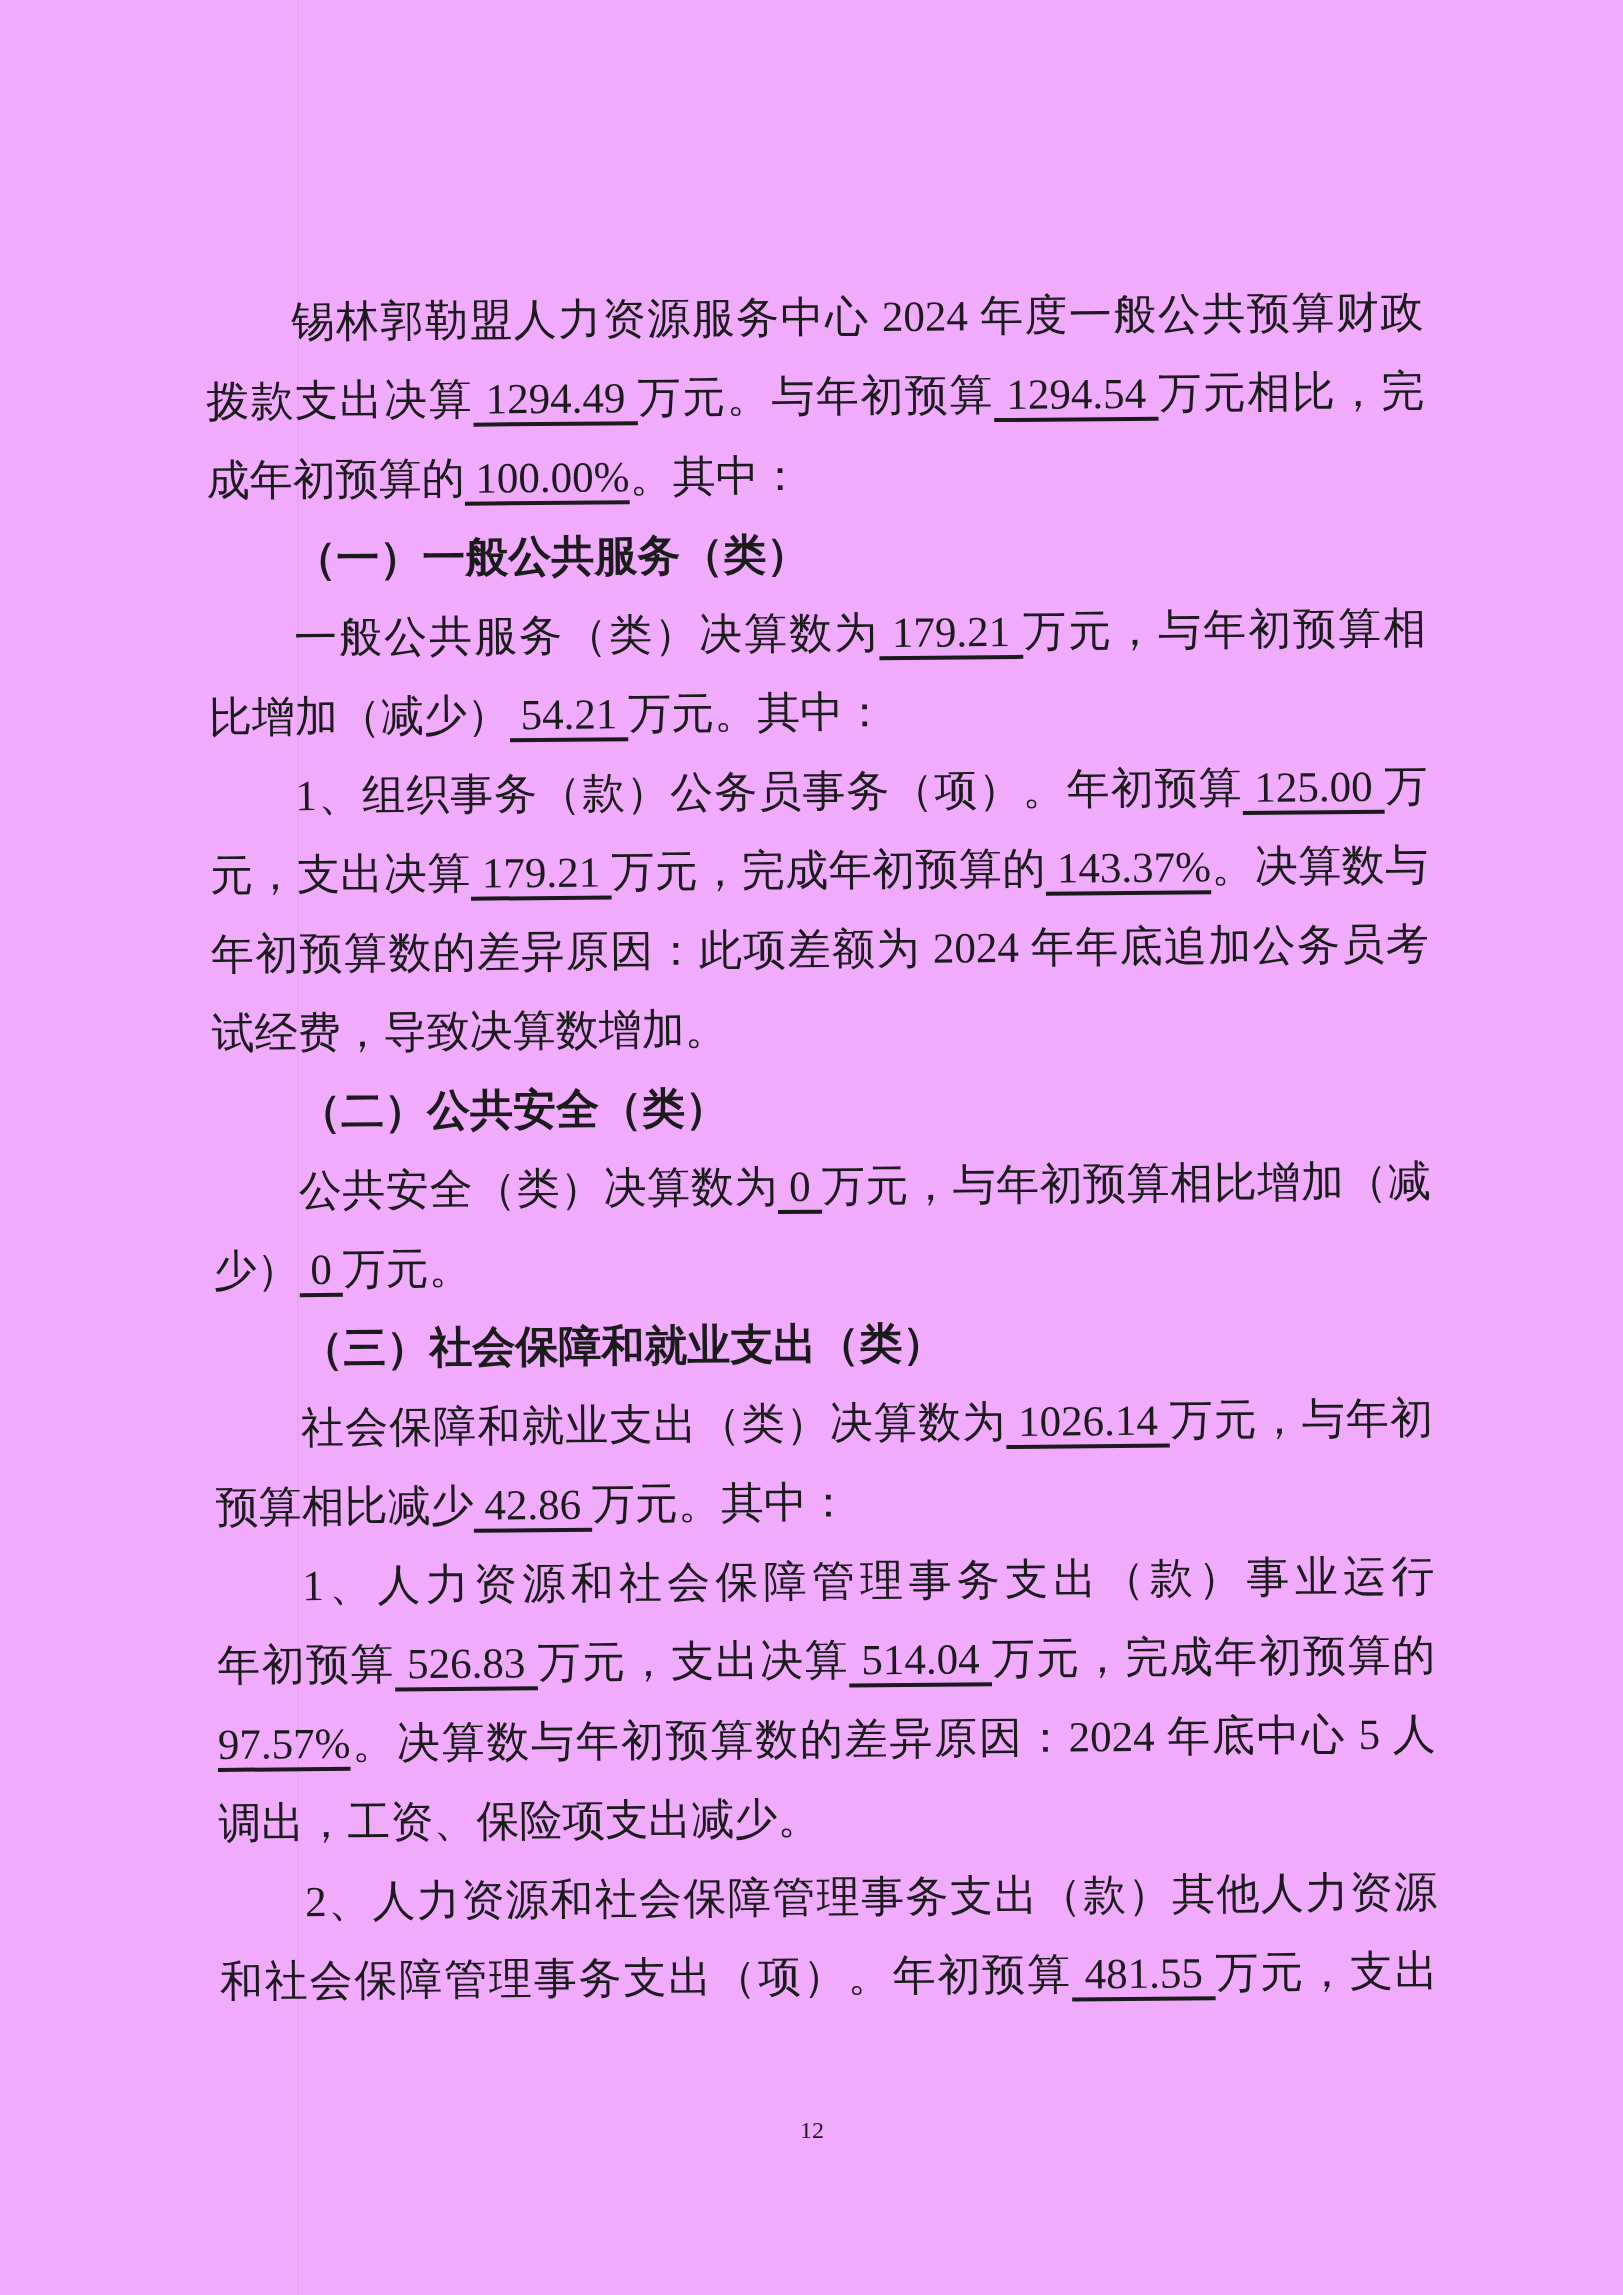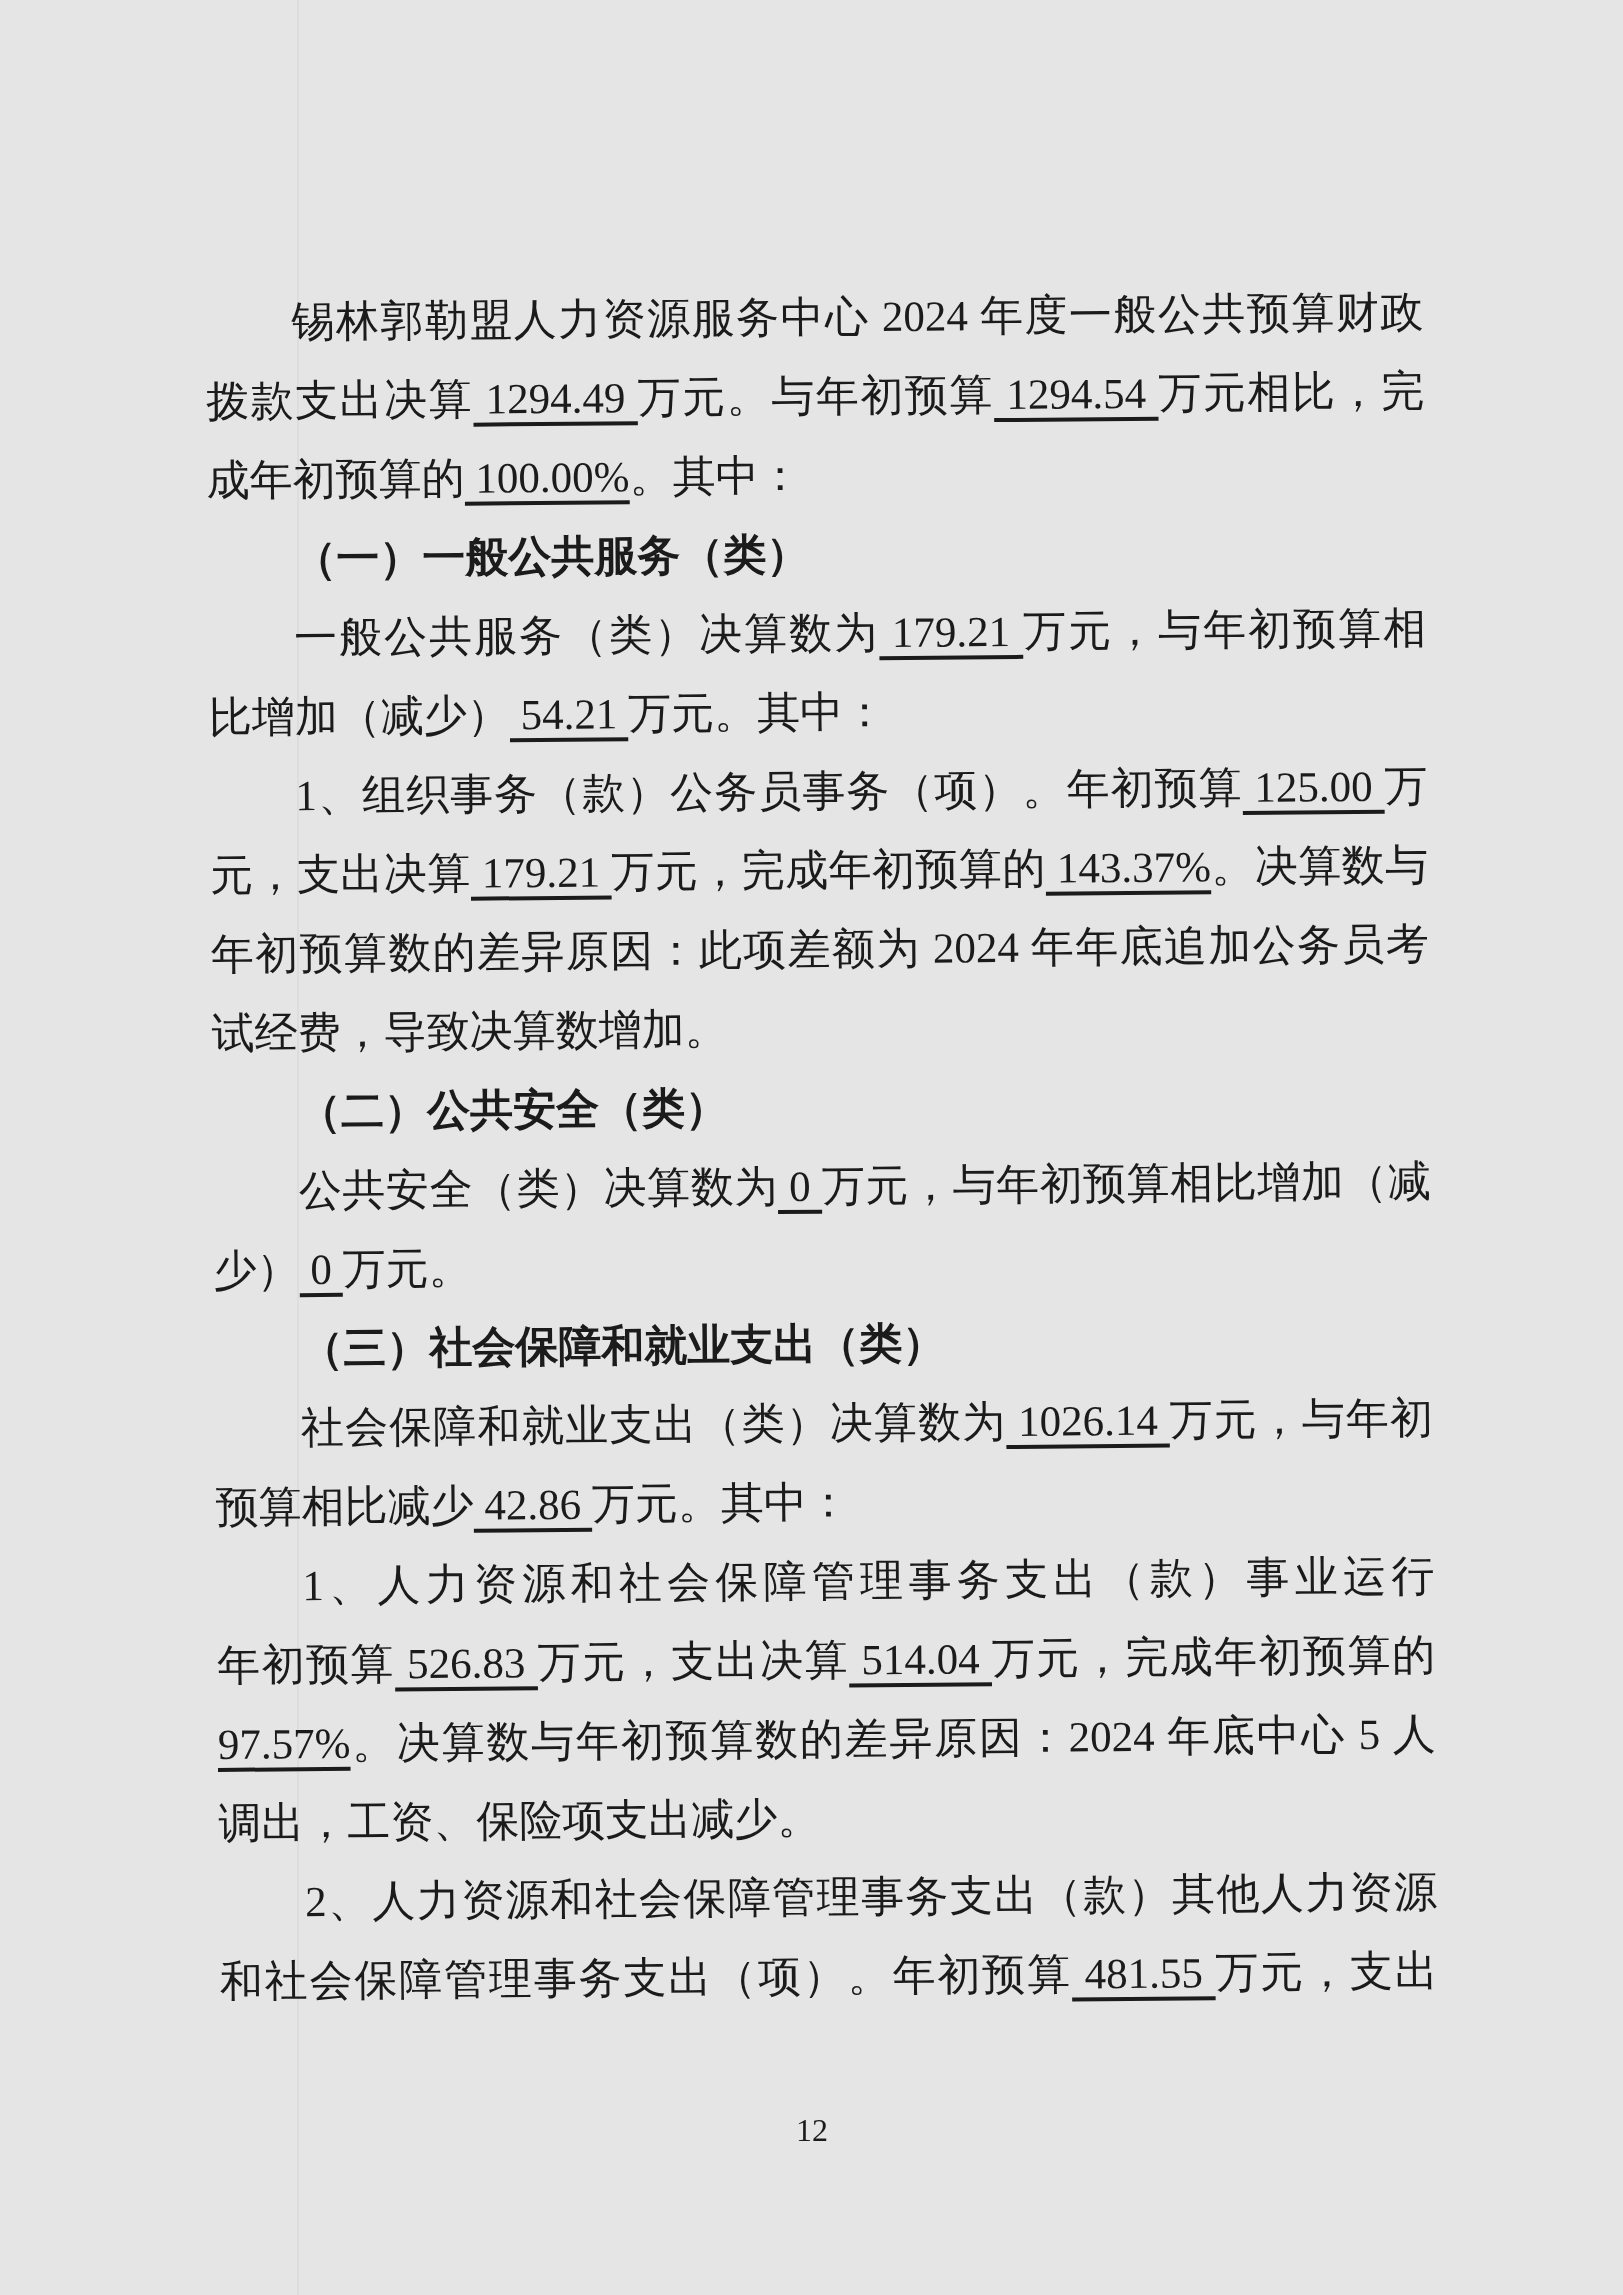--- a/index.html
+++ b/index.html
@@ -4,21 +4,21 @@
 <style>
   html, body {
     margin: 0;
     padding: 0;
     background: #ffffff;
   }
   .page {
     position: relative;
     width: 1624px;
     height: 2295px;
-    background: #e5e5e5;
+    background: #f0abfc;
     overflow: hidden;
     font-family: "Liberation Serif", "DejaVu Serif", serif;
     color: #1b1b1b;
   }
   
   .scan-artifact {
     position: absolute;
     left: 297px;
     top: 0;
     width: 2px;
@@ -52,21 +52,21 @@
     text-decoration-thickness: 3.6px;
     text-underline-offset: 9.2px;
     text-decoration-color: #1b1b1b;
   }
   .pageno {
     position: absolute;
     left: 0;
     top: 2112px;
     width: 1624px;
     text-align: center;
-    font-size: 32px;
+    font-size: 24px;
     line-height: 37px;
     color: #1b1b1b;
   }
 </style>
 </head>
 <body>
 
 <div class="page">
   <div class="scan-artifact"></div>
   <main class="content" id="doc-body">

